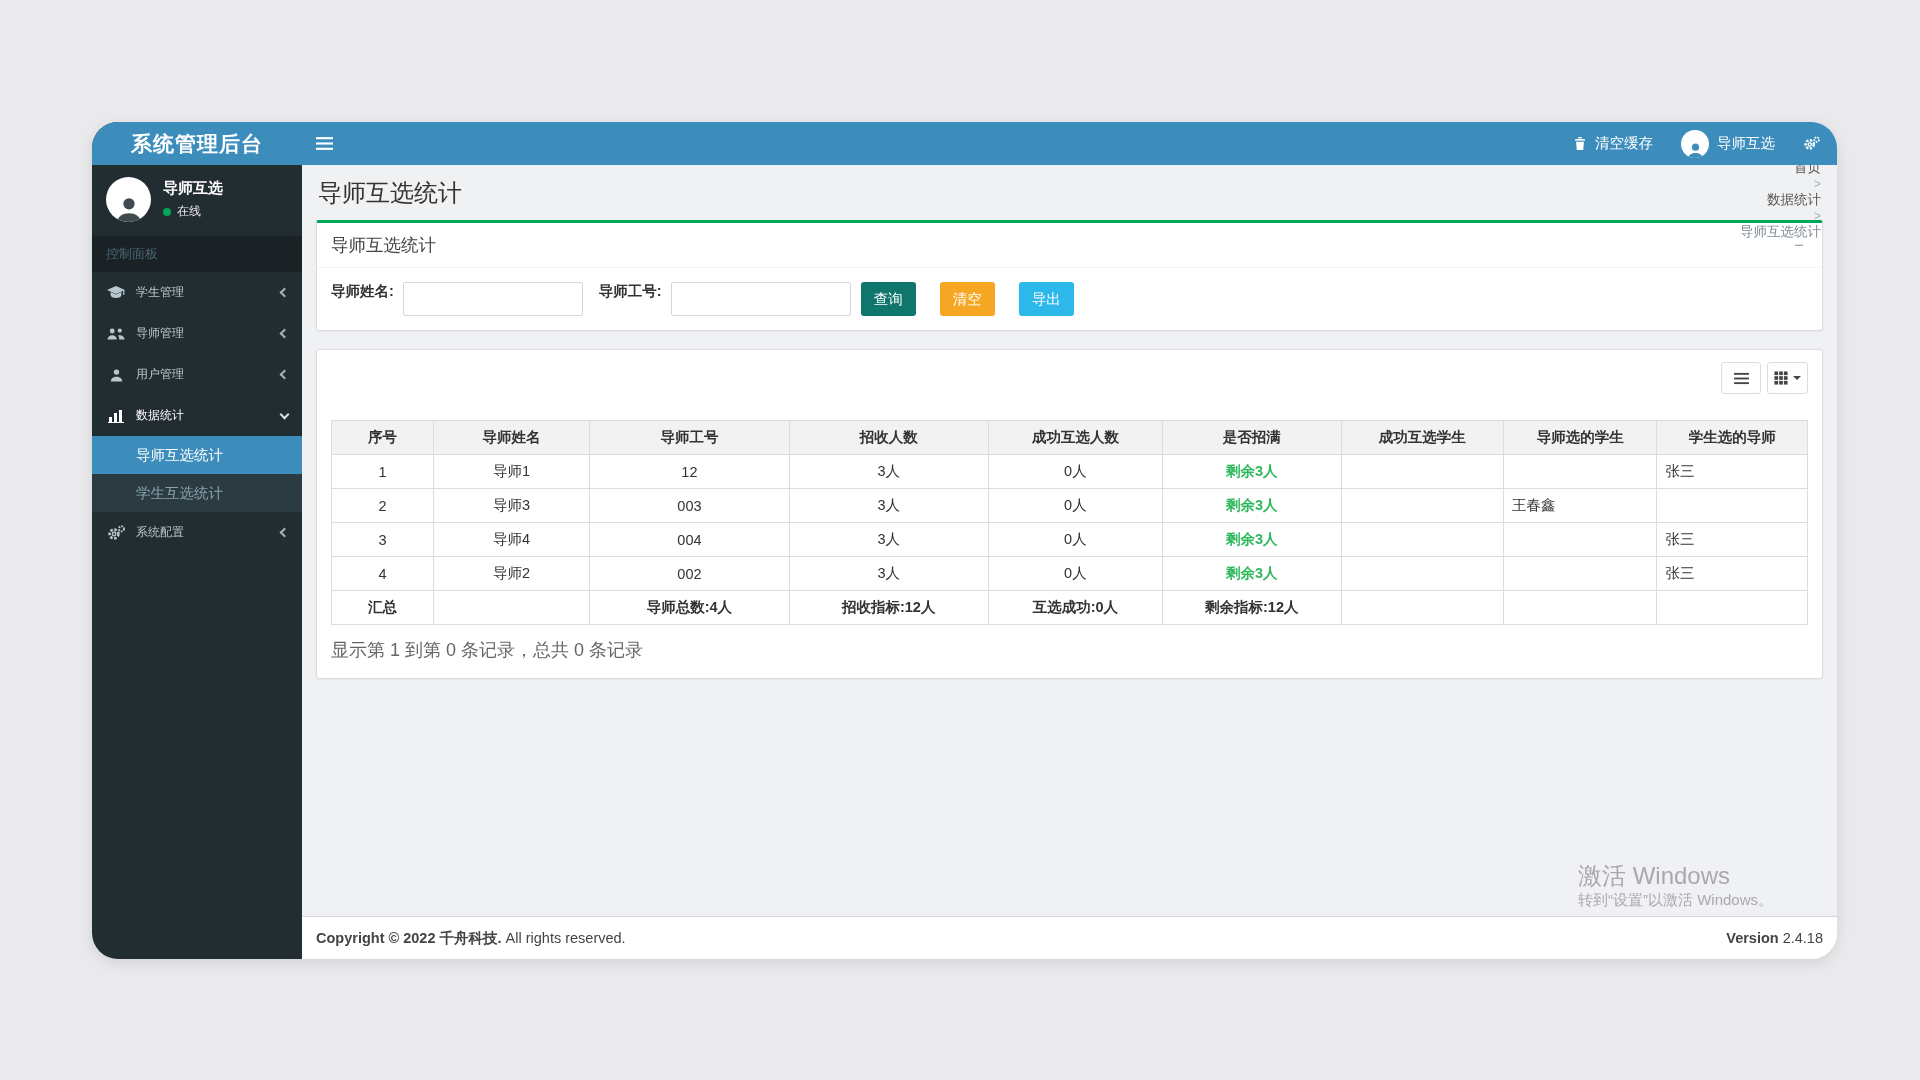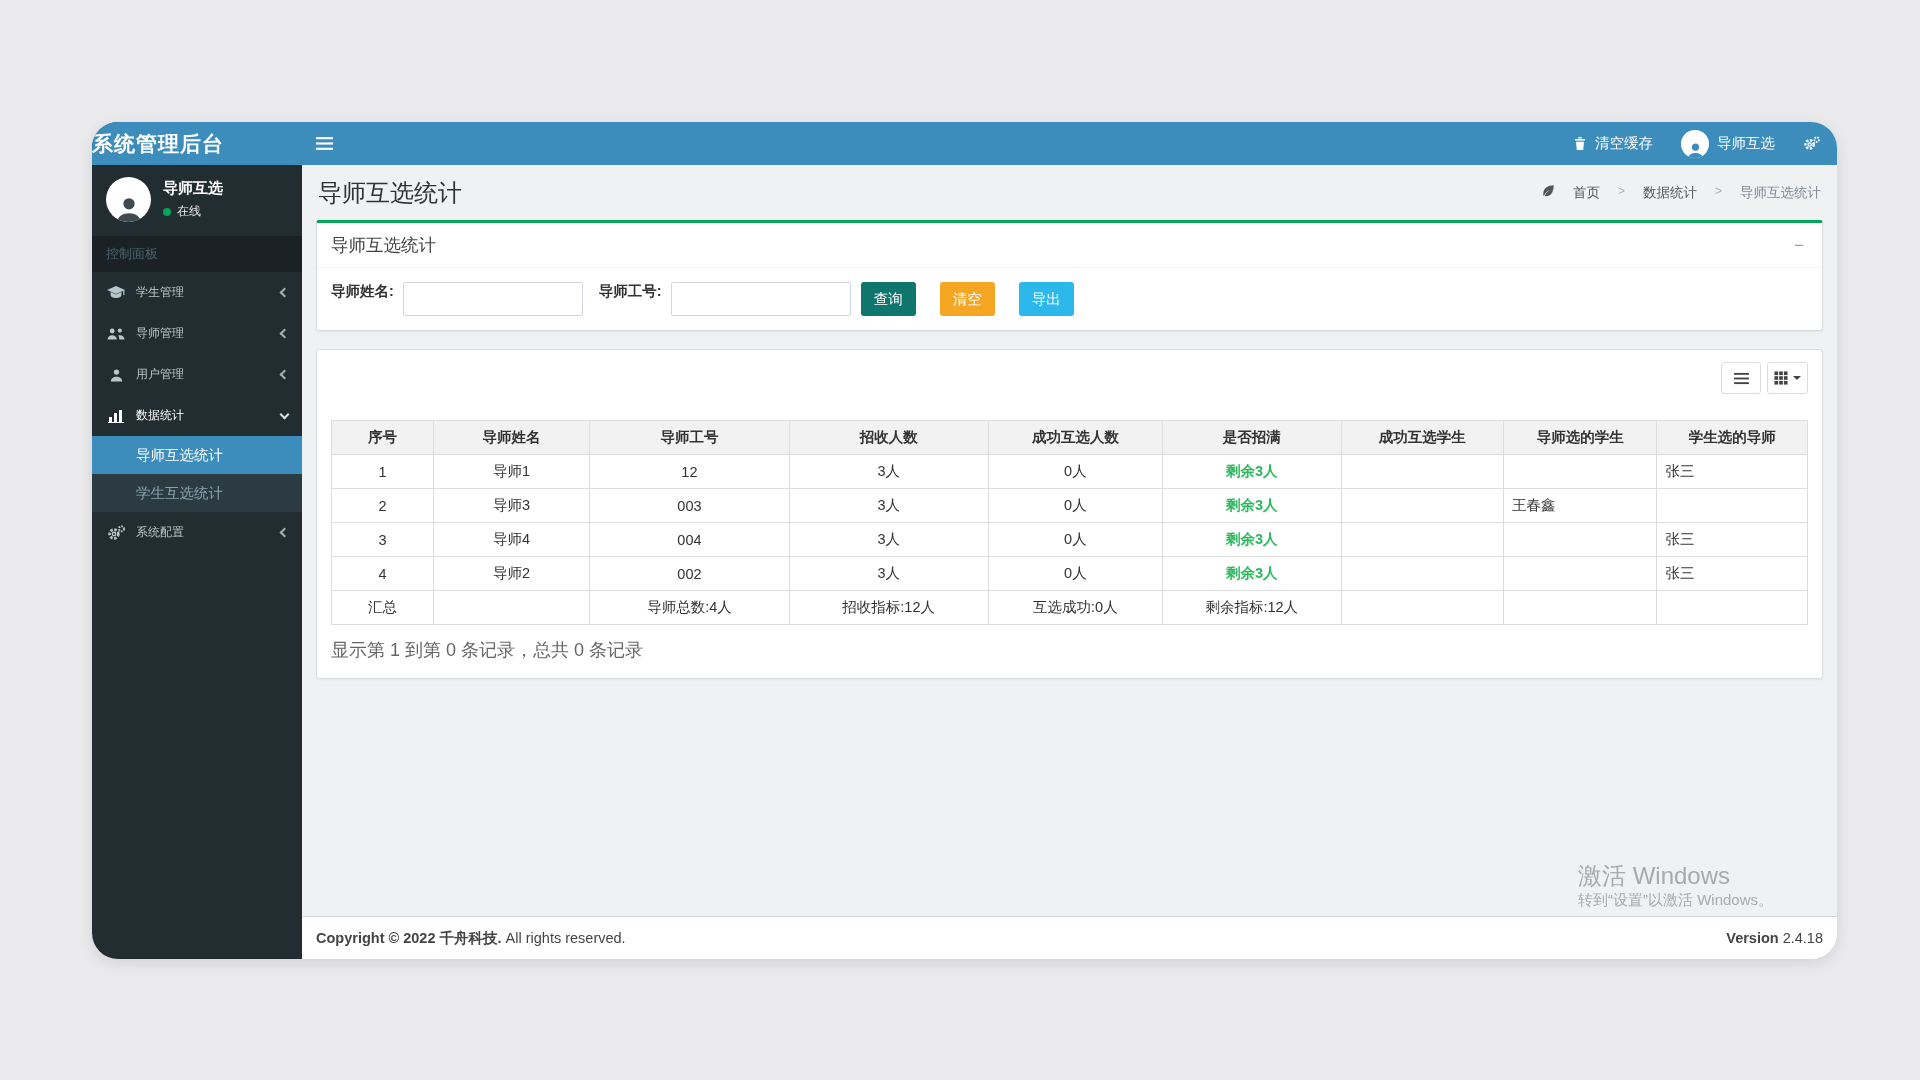--- a/index.html
+++ b/index.html
@@ -14,21 +14,21 @@
     position:absolute; left:92px; top:122px; width:1745px; height:837px;
     border-radius:26px; overflow:hidden; display:flex;
     box-shadow:0 4px 14px rgba(0,0,0,.10);
     background:#fff;
   }
   
   .sidebar-col { width:210px; flex-shrink:0; background:#222d32; display:flex; flex-direction:column; }
   .logo {
     height:43px; background:#3c8dbc; color:#fff; flex-shrink:0;
     font-size:21px; font-weight:bold; letter-spacing:1px;
-    display:flex; align-items:center; 
+    display:flex; align-items:center; justify-content:center;
   }
   .user-panel { display:flex; align-items:center; gap:12px; padding:12px 14px 14px; }
   .avatar-lg {
     width:45px; height:45px; border-radius:50%; background:#fff;
     display:flex; align-items:flex-end; justify-content:center; overflow:hidden; flex-shrink:0;
   }
   .avatar-lg svg { width:30px; height:30px; fill:#3f4a50; margin-bottom:-2px; }
   .user-name { font-size:15px; font-weight:bold; color:#fff; margin-bottom:5px; }
   .user-status { font-size:12px; color:#ececec; display:flex; align-items:center; gap:6px; }
   .dot { width:8px; height:8px; border-radius:50%; background:#00a65a; }
@@ -59,21 +59,21 @@
   .nav-right { margin-left:auto; display:flex; align-items:center; gap:28px; font-size:14.5px; }
   .nav-item { display:flex; align-items:center; gap:8px; cursor:pointer; }
   .nav-item svg { fill:#fff; }
   .avatar-sm { width:28px; height:28px; border-radius:50%; background:#fff;
     display:flex; align-items:flex-end; justify-content:center; overflow:hidden; }
   .avatar-sm svg { width:19px; height:19px; fill:#3c8dbc; margin-bottom:-2px; }
   
   .content { flex:1; padding:0 14px; position:relative; overflow:hidden; }
   .content-header { height:55px; display:flex; align-items:center; justify-content:space-between; padding:0 2px; }
   .page-title { font-size:24px; font-weight:normal; color:#333; margin:0; }
-  .breadcrumb { display:flex; align-items:flex-start; gap:18px; font-size:13.5px; color:#555; }
+  .breadcrumb { display:flex; align-items:flex-end; gap:0; font-size:13.5px; color:#555;flex-direction:column; }
   .breadcrumb .leaf-wrap { display:flex; align-items:center; }
   .breadcrumb svg { fill:#555; }
   .breadcrumb .sep { color:#a9b0bb; font-size:12px; }
   .breadcrumb .crumb { cursor:pointer; }
   .breadcrumb .crumb-active { color:#818a93; }
   .box { background:#fff; border:1px solid #d9dce1; border-radius:3px; box-shadow:0 1px 2px rgba(0,0,0,.05); }
   .box-success { border-top:3px solid #00a65a; }
   .box-header {
     display:flex; align-items:center; justify-content:space-between;
     padding:10px 14px; font-size:17.5px; color:#444; border-bottom:1px solid #f4f4f4;
@@ -93,21 +93,21 @@
     min-width:40px; height:32px; border:1px solid #ddd; border-radius:3px; background:#fff;
     display:flex; align-items:center; justify-content:center; gap:5px; color:#444; cursor:pointer;
   }
   .tool-btn svg { fill:#444; }
   .caret-down { width:0; height:0; border-left:4px solid transparent; border-right:4px solid transparent; border-top:4px solid #444; }
   table.stats { width:100%; border-collapse:collapse; margin-top:26px; font-size:14.5px; color:#333; table-layout:fixed; }
   .stats th, .stats td { border:1px solid #ddd; height:34px; padding:2px 8px; text-align:center; overflow:hidden; white-space:nowrap; }
   .stats thead th { background:#f2f2f2; font-weight:bold; }
   .stats td.ta-l { text-align:left; }
   .stats td.green { color:#2eb85c; font-weight:bold; }
-  .stats tr.summary td { font-weight:normal; }
+  .stats tr.summary td { font-weight:bold; }
   .records { margin-top:13px; font-size:18px; color:#666; }
   .watermark { position:absolute; right:64px; bottom:6px; color:rgba(125,125,131,.62); text-align:left; }
   .watermark .l1 { font-size:24px; line-height:1.25; }
   .watermark .l2 { font-size:15px; }
   .footer {
     height:43px; flex-shrink:0; background:#fff; border-top:1px solid #d2d6de;
     display:flex; align-items:center; justify-content:space-between; padding:0 14px;
     font-size:14.5px; color:#444;
   }
 </style>

